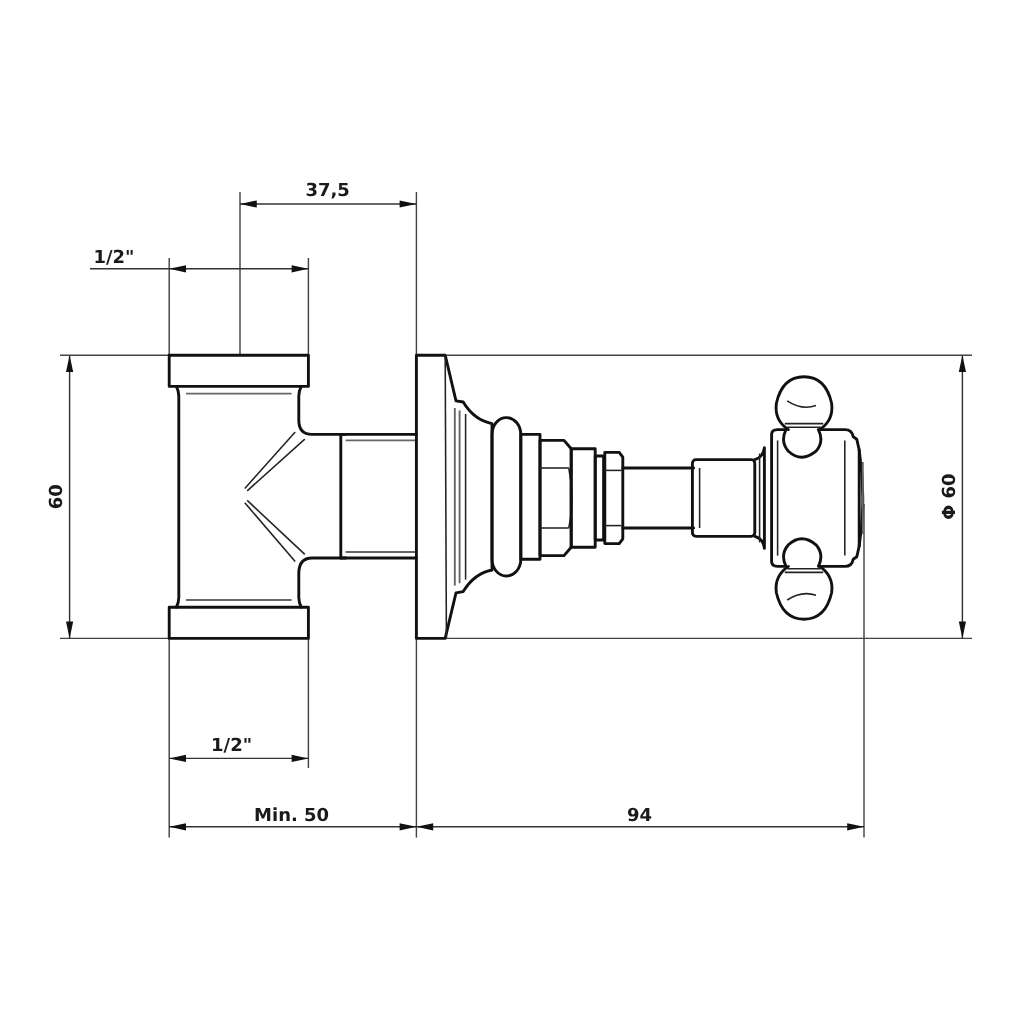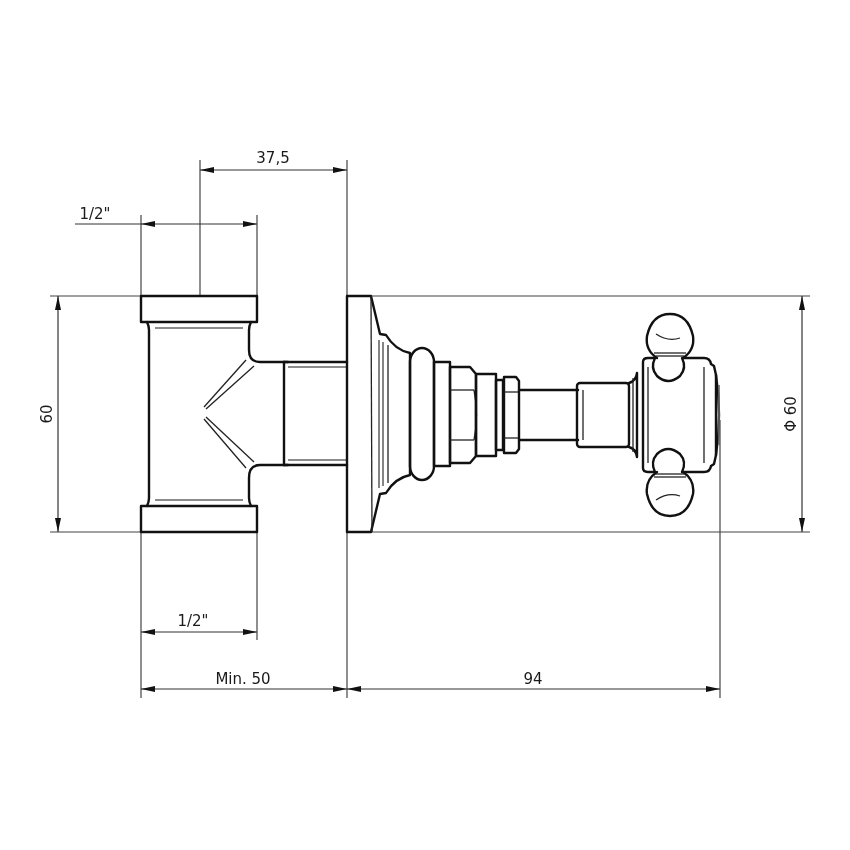--- a/index.html
+++ b/index.html
@@ -1,17 +1,17 @@
 <!DOCTYPE html>
 <html><head>
   <meta charset="utf-8">
   <style>
     html, body { margin: 0; padding: 0; background: #ffffff; }
     body { width: 850px; height: 850px; overflow: hidden; }
-    #canvas { position: absolute; left: 0; top: 0; width: 738px; height: 850px; }
+    #canvas { position: absolute; left: 0; top: 0; width: 738px; height: 850px; font-weight: bold; }
     svg text { font-family: "DejaVu Sans", sans-serif; font-size: 15px; fill: #1a1a1a; }
     .part { fill: none; stroke: #111; stroke-width: 2.4; stroke-linejoin: round; stroke-linecap: round; }
     .thin { fill: none; stroke: #222; stroke-width: 1.3; }
     .gray { fill: none; stroke: #666; stroke-width: 1.6; }
     .dim { fill: none; stroke: #333; stroke-width: 1.2; }
     .ext { fill: none; stroke: #444; stroke-width: 1.2; }
     .arrow { fill: #111; stroke: none; }
   </style>
 </head>
 <body>

